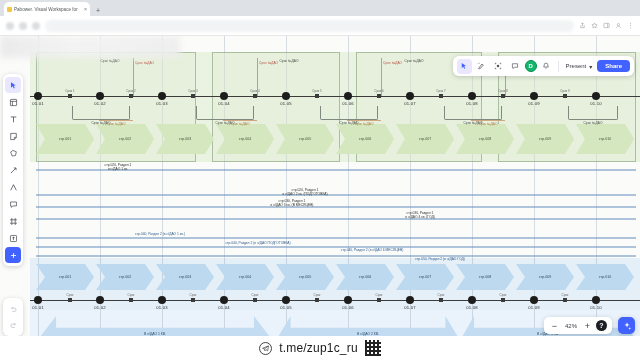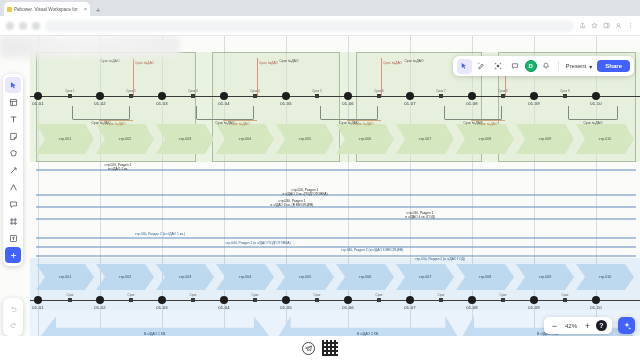--- a/index.html
+++ b/index.html
@@ -655,14 +655,15 @@
   </div>
 </div>
 
 <div class="watermark">
   <div class="wm-ico">
     <svg viewBox="0 0 16 16" width="9" height="9" fill="none" stroke="#333" stroke-width="1.1">
       <path d="M13.2 3.4L2.8 7.6l3.2 1.2 1.1 3.4 1.8-2.3 3 2.2z"></path>
         <path d="M6 8.8l7.2-5.4"></path>
       </svg>
   </div>
+  <div class="wm-text">t.me/zup1c_ru</div>
   <div class="qr"></div>
 </div>
 
 </body></html>

